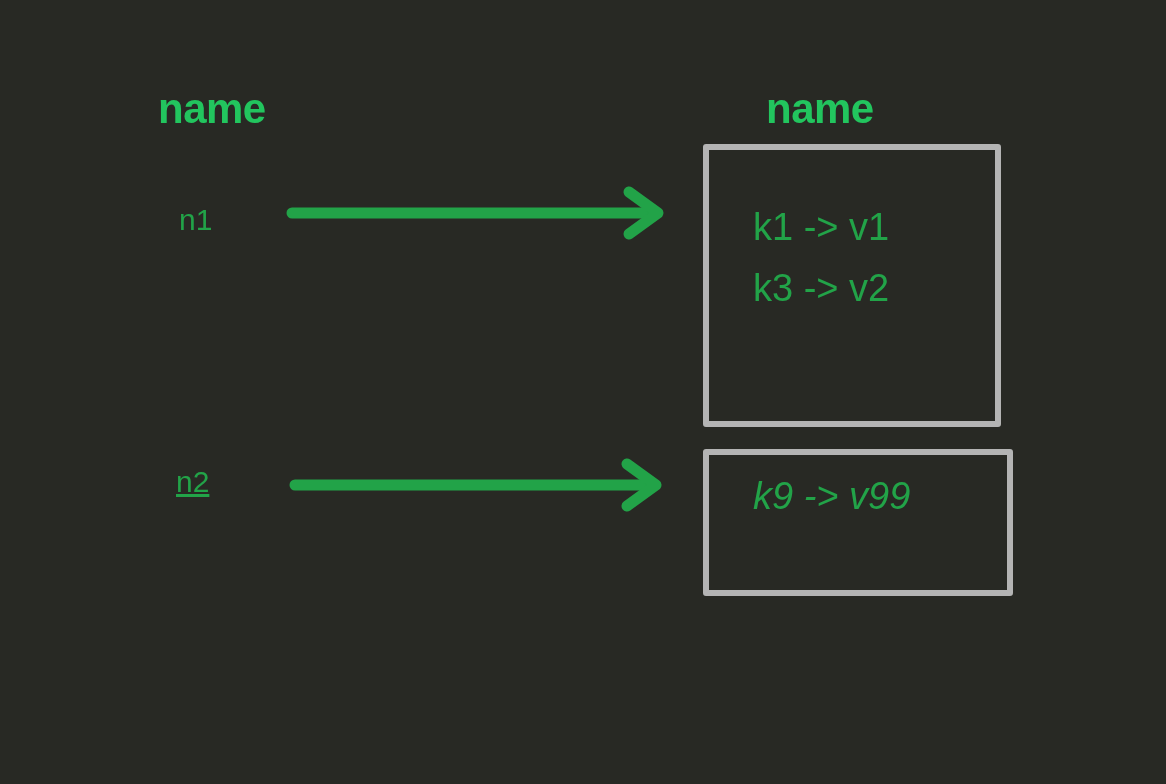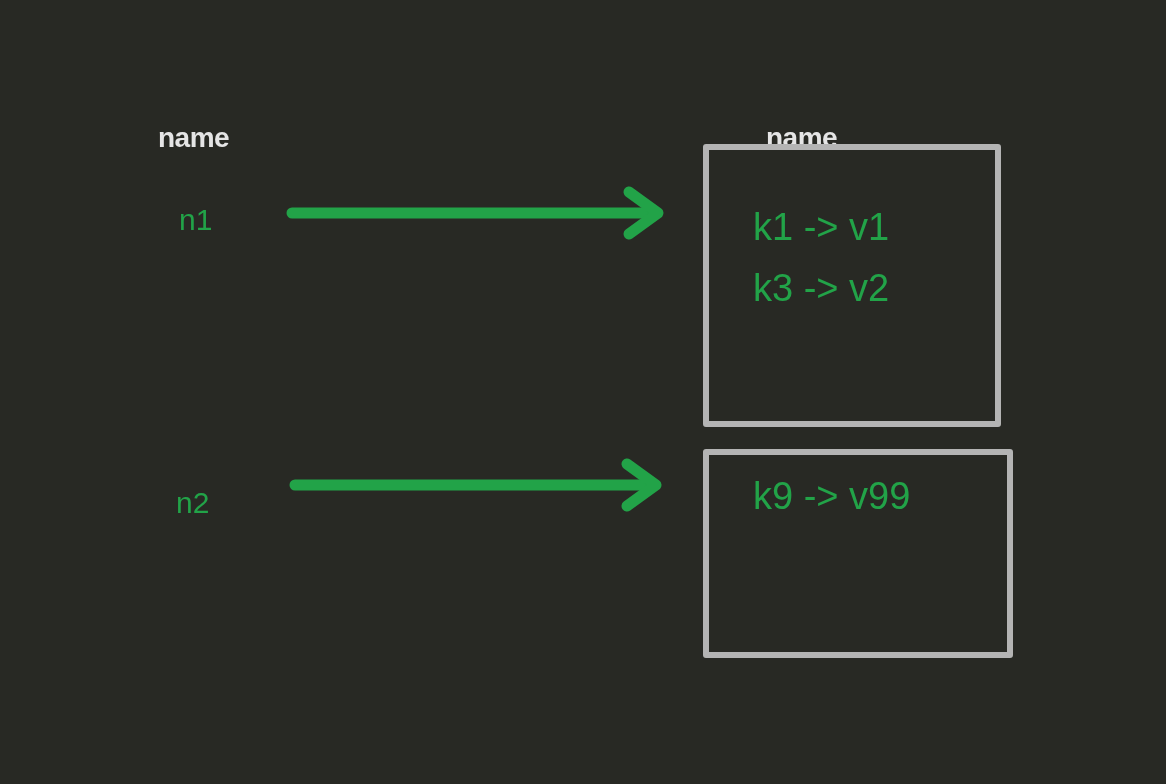--- a/index.html
+++ b/index.html
@@ -14,42 +14,41 @@
     height: 784px;
     background: #282924;
     overflow: hidden;
     font-family: "Liberation Sans", sans-serif;
     -webkit-font-smoothing: antialiased;
   }
 
   
   .col-head {
     position: absolute;
-    color: #e5e5e5;
-    font-size: 28px;
+    color: #22c55e;
+    font-size: 42px;
     font-weight: 700;
     letter-spacing: -0.5px;
     line-height: 1;
     white-space: nowrap;
-    margin-top: 36px;
   }
   #head-name { left: 158px; top: 88px; }
   #head-hash { left: 766px; top: 88px; }
 
   
   .row-label {
     position: absolute;
     color: #22a348;
     font-size: 30px;
     font-weight: 400;
     line-height: 1;
     white-space: nowrap;
   }
   #label-n1 { left: 179px; top: 205px; }
-  #label-n2 { left: 176px; top: 488px; }
+  #label-n2 { left: 176px; top: 467px; text-decoration: underline; }
 
   
   .arrow-svg {
     position: absolute;
     overflow: visible;
   }
   #arrow-1 { left: 285px; top: 185px; }
   #arrow-2 { left: 288px; top: 457px; }
 
   
@@ -63,21 +62,22 @@
   #hash-box-1 {
     left: 703px;
     top: 144px;
     width: 298px;
     height: 283px;
   }
   #hash-box-2 {
     left: 703px;
     top: 449px;
     width: 310px;
-    height: 209px;
+    height: 147px;
+    font-style: italic;
   }
 
   .entry-list {
     position: absolute;
     left: 0;
     right: 0;
     display: flex;
     flex-direction: column;
   }
   #entries-1 {

